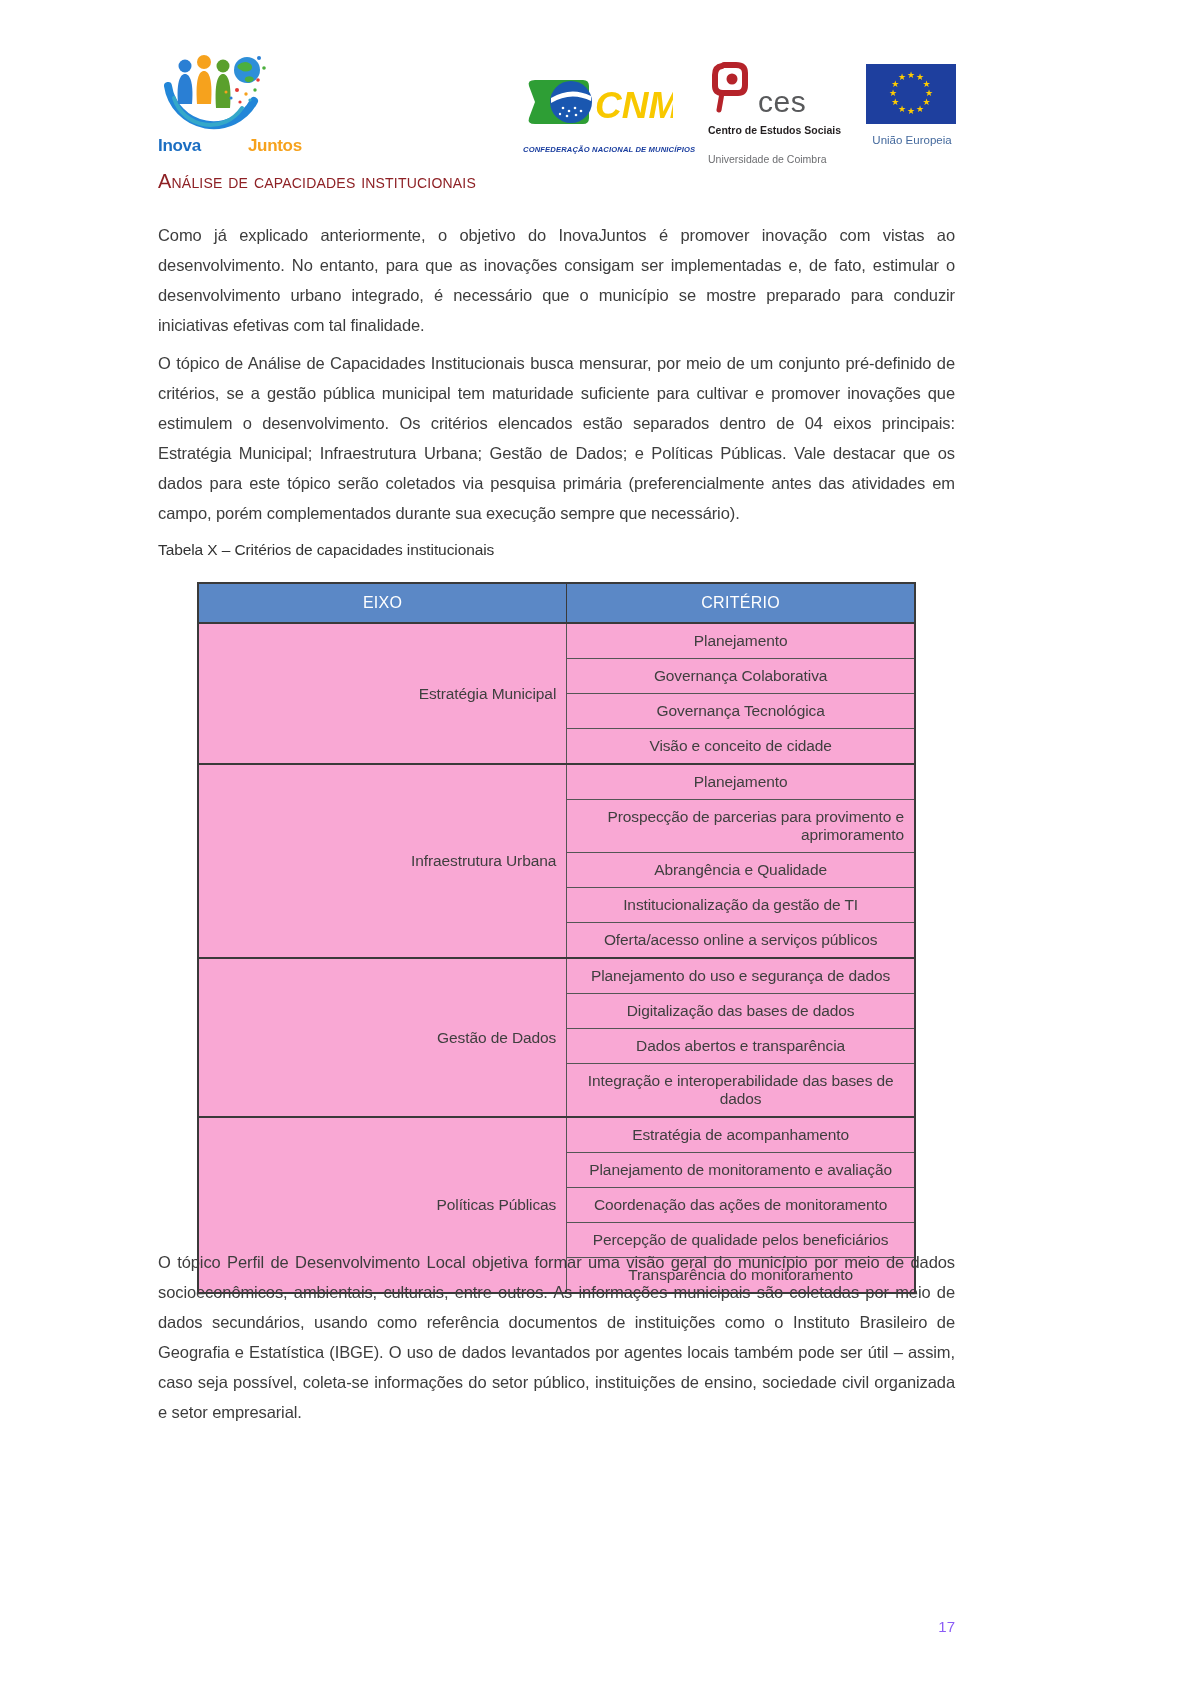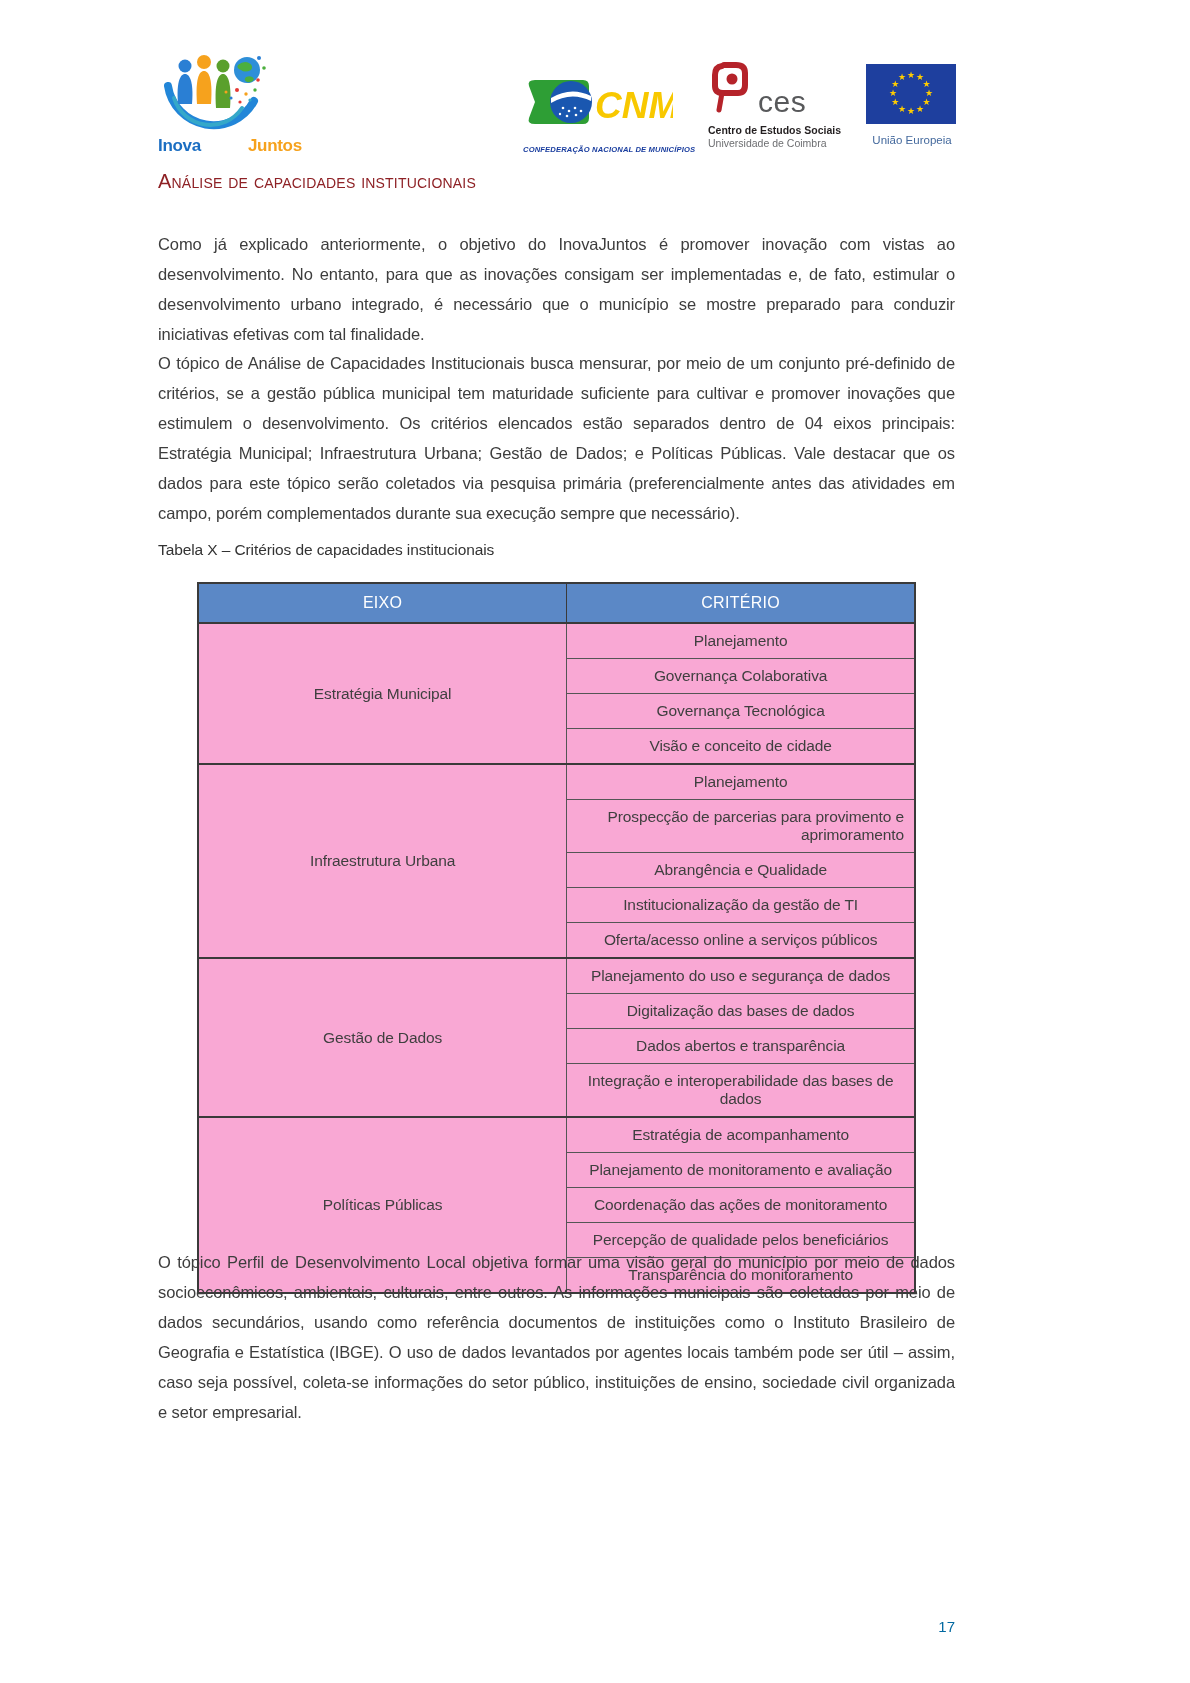--- a/index.html
+++ b/index.html
@@ -12,21 +12,21 @@
   }
   
   .logo { position:absolute; }
   .ij-wordmark { font-size:17px; font-weight:700; letter-spacing:-0.3px; margin-top:2px; }
   .ij-inova { color:#1b6ec2; }
   .ij-juntos { color:#f6a21d;padding-left:47px; }
   .cnm-caption { font-size:7.6px; font-weight:700; font-style:italic; color:#183c9e; letter-spacing:0.15px; margin-top:11px; white-space:nowrap; }
   .ces-block { display:flex; align-items:flex-end; gap:6px; }
   .ces-word { font-size:30px; color:#58595b; line-height:0.8; letter-spacing:0.5px; }
   .ces-line1 { font-size:10.5px; font-weight:700; color:#231f20; margin-top:10px; white-space:nowrap; }
-  .ces-line2 { font-size:10.5px; color:#6d6e71; margin-top:1px; white-space:nowrap; }
+  .ces-line2 { font-size:10.5px; color:#6d6e71; margin-top:17px; white-space:nowrap; }
   .eu-caption { font-size:11.5px; color:#44699d; margin-top:6px; text-align:center; }
   
   .sec-title {
     position:absolute; left:158px; width:800px;
     font-variant:small-caps; font-size:20px; font-weight:400;
     color:#8e2125; letter-spacing:0.2px;
   }
   .para {
     position:absolute; left:158px; width:797px;
     font-size:16.5px; line-height:30px; letter-spacing:-0.1px;
@@ -45,25 +45,25 @@
   .crit-table th {
     background:#5b88c6; color:#ffffff; font-weight:400; font-size:16px;
     height:40px; border:1px solid #3a3a3a; letter-spacing:0.3px;
   }
   .crit-table td {
     border:1px solid #555555; text-align:center; vertical-align:middle;
     height:29px; padding:8px 10px; background:#f9a8d4;
   }
   .crit-table { border:2px solid #3a3a3a; }
   .crit-table tr.grp td { border-top:2px solid #3a3a3a; }
-  .crit-table td.eixo { width:360px; }
+  .crit-table td.eixo { width:360px;text-align:right; }
   
   .page-num {
     position:absolute; left:905px; top:1618px; width:50px;
-    text-align:right; font-size:15px; color:#0369a1;
+    text-align:right; font-size:15px; color:#8b5cf6;
   }
 </style>
 </head>
 <body>
 
 <div class="page">
 
   <div class="logo" style="left:158px; top:46px; width:115px;">
     <svg width="110" height="84" viewBox="0 0 110 84">
       <path d="M10,40 A46,46 0 0 0 96,55" fill="none" stroke="#2286d8" stroke-width="8" stroke-linecap="round"></path>
@@ -139,21 +139,21 @@
         <text x="27" y="32">★</text>
           <text x="29.4" y="23">★</text>
           <text x="36" y="16.4">★</text>
       </g>
     </svg>
     <div class="eu-caption">União Europeia</div>
   </div>
 
   <h1 class="sec-title" style="top:170px;">Análise de capacidades institucionais</h1>
 
-  <p class="para" style="top:229px;">Como já explicado anteriormente, o objetivo do InovaJuntos é promover inovação com vistas ao desenvolvimento. No entanto, para que as inovações consigam ser implementadas e, de fato, estimular o desenvolvimento urbano integrado, é necessário que o município se mostre preparado para conduzir iniciativas efetivas com tal finalidade.</p>
+  <p class="para" style="top:220px;">Como já explicado anteriormente, o objetivo do InovaJuntos é promover inovação com vistas ao desenvolvimento. No entanto, para que as inovações consigam ser implementadas e, de fato, estimular o desenvolvimento urbano integrado, é necessário que o município se mostre preparado para conduzir iniciativas efetivas com tal finalidade.</p>
 
   <p class="para" style="top:348px;">O tópico de Análise de Capacidades Institucionais busca mensurar, por meio de um conjunto pré-definido de critérios, se a gestão pública municipal tem maturidade suficiente para cultivar e promover inovações que estimulem o desenvolvimento. Os critérios elencados estão separados dentro de 04 eixos principais: Estratégia Municipal; Infraestrutura Urbana; Gestão de Dados; e Políticas Públicas. Vale destacar que os dados para este tópico serão coletados via pesquisa primária (preferencialmente antes das atividades em campo, porém complementados durante sua execução sempre que necessário).</p>
 
   <div class="tbl-caption">Tabela X – Critérios de capacidades institucionais</div>
 
   <table class="crit-table">
     <thead>
       <tr>
         <th style="width:360px;">EIXO</th>
         <th>CRITÉRIO</th>

